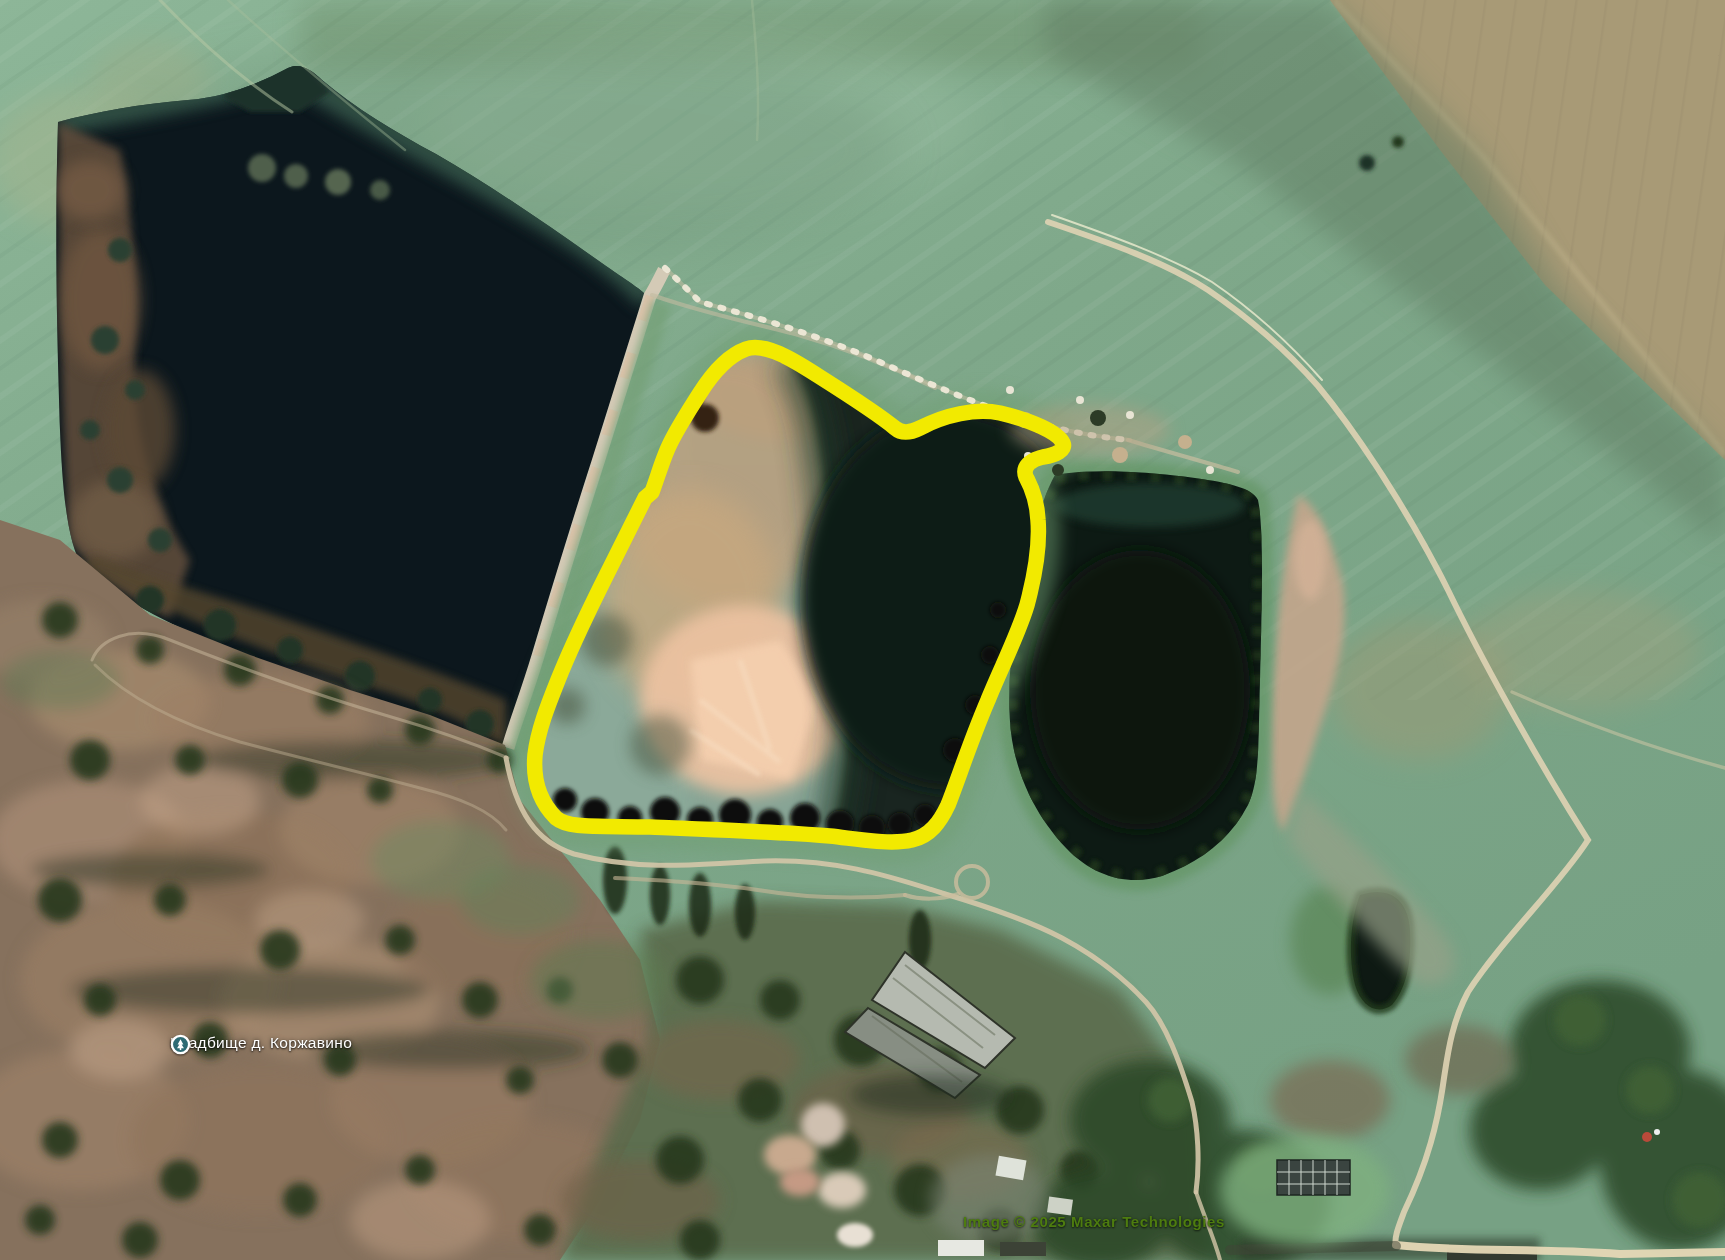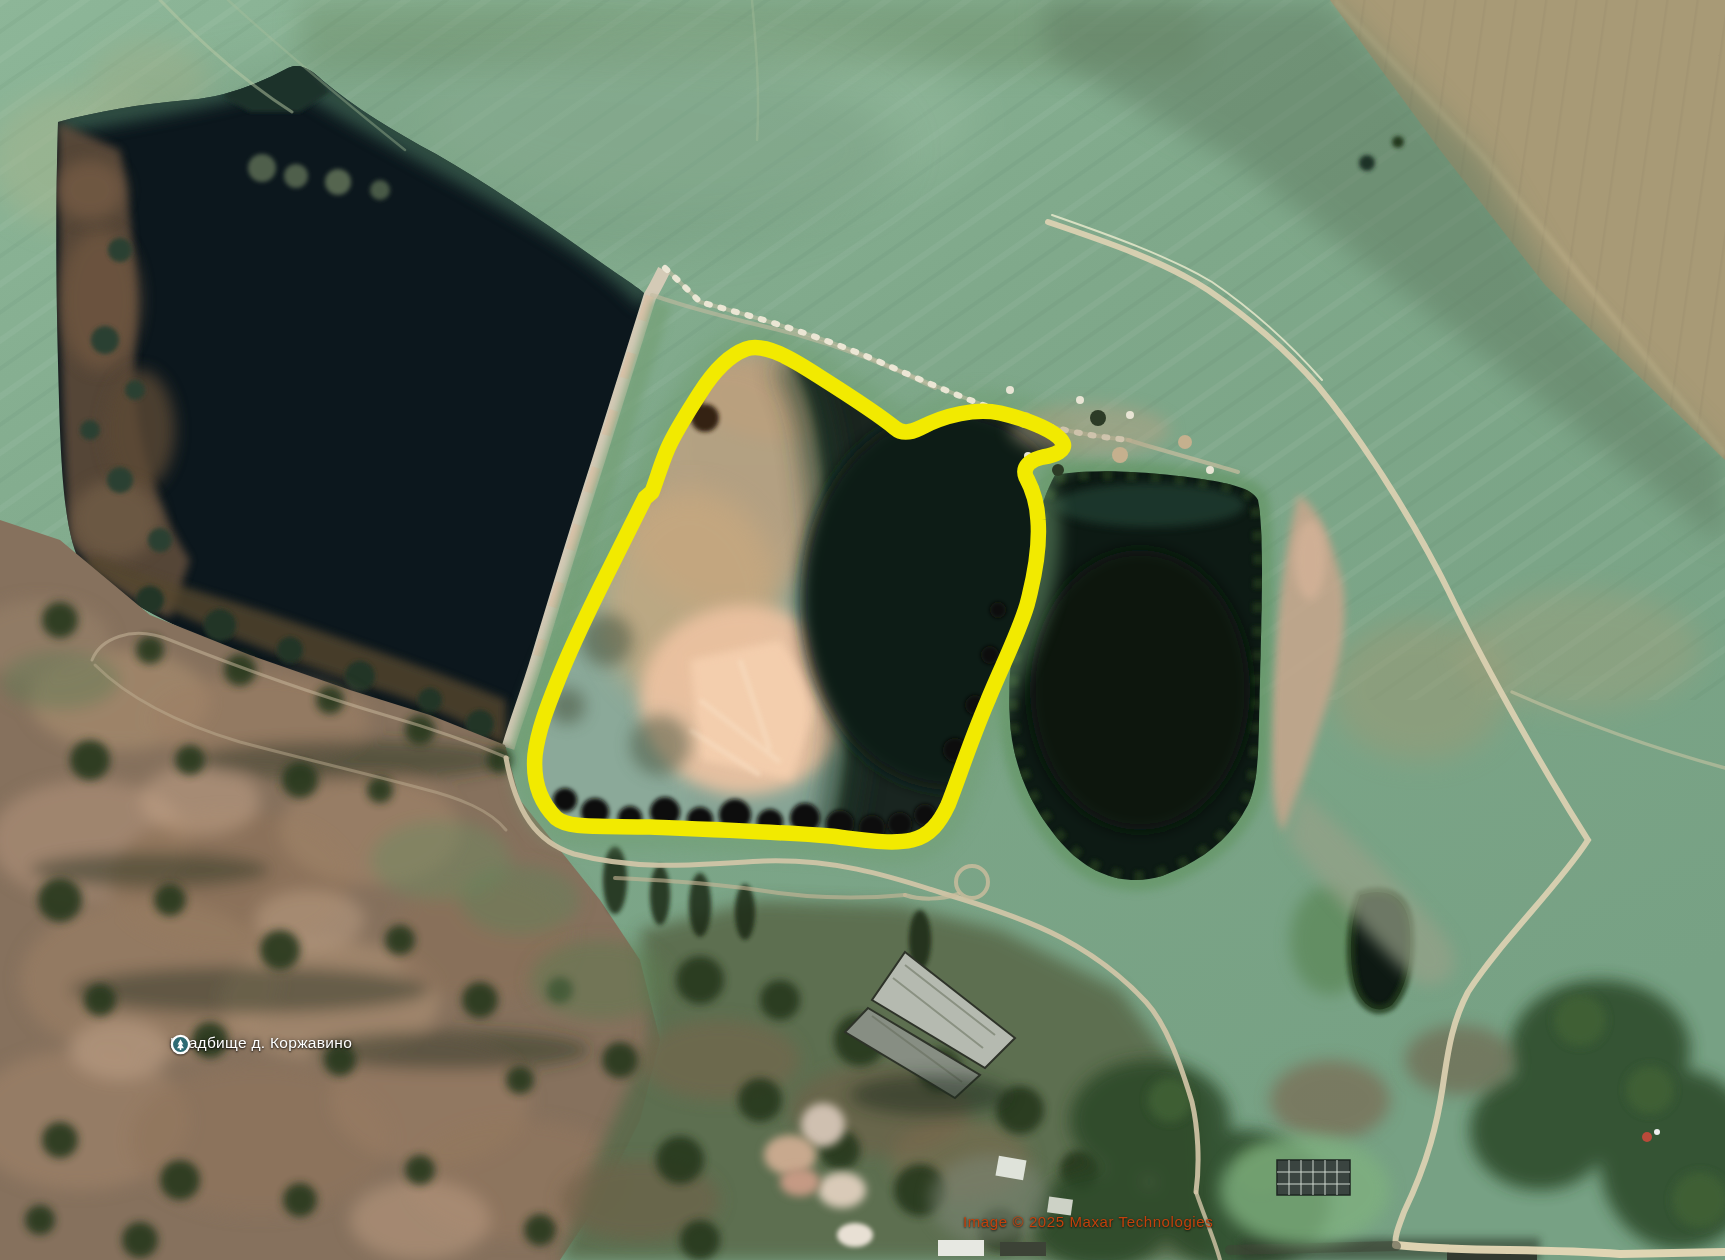--- a/index.html
+++ b/index.html
@@ -383,14 +383,14 @@
 
 <div id="cemetery" class="overlay">
   <svg class="marker" viewBox="0 0 22 22">
     <circle cx="11" cy="11" r="9" fill="#2e6b74" stroke="#ffffff" stroke-width="2.4" style="fill: rgb(46, 107, 116);"></circle>
     <path d="M11 5.5 L14 11 L12.2 11 L14.6 15 L7.4 15 L9.8 11 L8 11 Z" fill="#ffffff"></path>
     <rect x="10.2" y="14.5" width="1.6" height="2.3" fill="#ffffff"></rect>
   </svg>
   <span class="place-text" style="color: rgb(255, 255, 255);">Кладбище д. Коржавино</span>
 </div>
 
-<div id="attribution" class="overlay" style="color: #c2410c;">Image © 2025 Maxar Technologies</div>
+<div id="attribution" class="overlay" style="color: #4d7c0f; font-weight: bold;">Image © 2025 Maxar Technologies</div>
 </div>
 
 </body></html>

